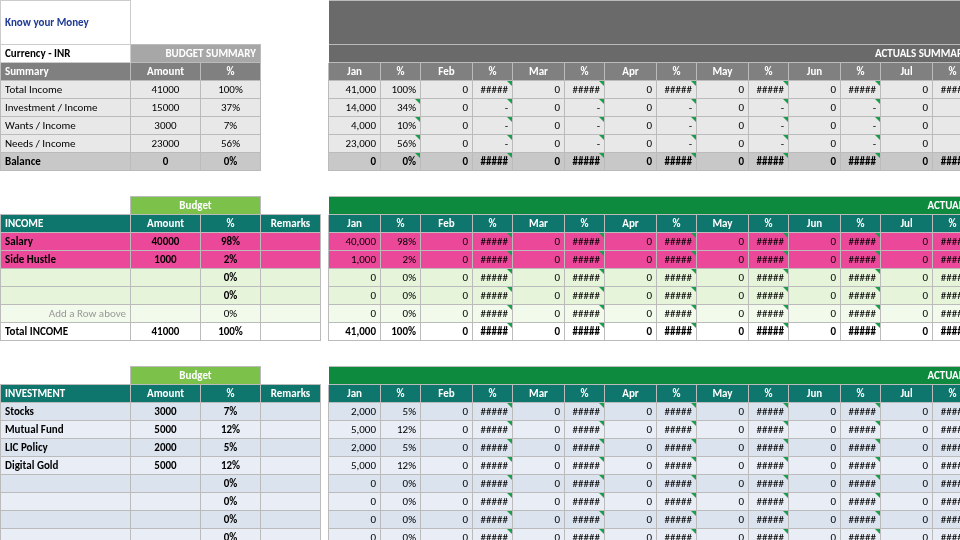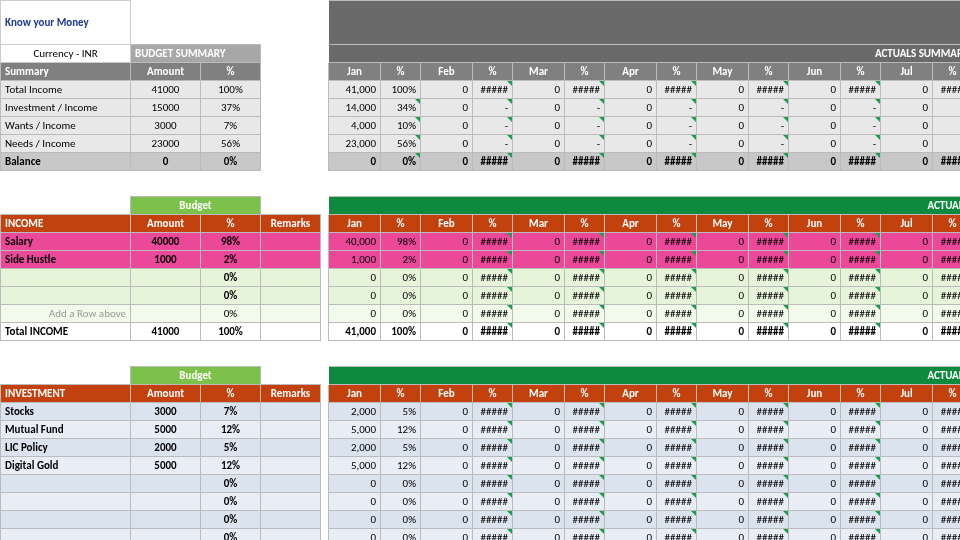--- a/index.html
+++ b/index.html
@@ -5,34 +5,34 @@
   * { box-sizing: border-box; }
   body {
     margin: 0;
     font-family: Calibri, Arial, sans-serif;
     font-size: 11px;
     background: #fff;
     width: 960px;
     color: #000;
   }
   .title { color: #1f3a93; font-weight: bold; padding: 15px 4px; border: 1px solid #ccc; }
-  .currency { font-weight: normal; padding: 2px 16px; border: 1px solid #ccc; border-top: none; text-align: center; }
+  .currency { font-weight: bold; padding: 2px 4px; border: 1px solid #ccc; border-top: none; }
   table { border-collapse: collapse; width: 100%; table-layout: fixed; }
   td, th { border: 1px solid #bbb; padding: 2px 4px; height: 18px; overflow: hidden; white-space: nowrap; position: relative; }
   .num { text-align: right; }
   .ctr { text-align: center; }
 
-  .budget-tag { background: #a7a7a7; color: #fff; font-weight: bold; text-align: left; }
+  .budget-tag { background: #a7a7a7; color: #fff; font-weight: bold; text-align: right; }
   .grey-header { background: #808080; color: #fff; font-weight: bold; }
   .grey-dark { background: #6a6a6a; color: #fff; font-weight: bold; }
   .lt-grey-row td { background: #e8e8e8; }
   .balance-row td { background: #c8c8c8; font-weight: bold; }
 
   .green-tag { background: #7cc24a; color: #fff; font-weight: bold; text-align: center; margin-top: 48px; }
-  .green-header { background: #c2410c; color: #fff; font-weight: bold; }
+  .green-header { background: #0f766e; color: #fff; font-weight: bold; }
   .green-dark { background: #0e8a3e; color: #fff; font-weight: bold; }
   .pale-green td { background: #ec4899; }
   .pale-green-lighter td { background: #e6f4da; }
   .pale-green-lightest td { background: #f2faec; }
   .grey-text { color: #999; text-align: right; }
 
   .blue-row td { background: #dbe3ef; }
   .blue-row-light td { background: #e9eef6; }
   .big-spacer td { border: none; height: 26px; padding: 0; }
   .bold { font-weight: bold; }

